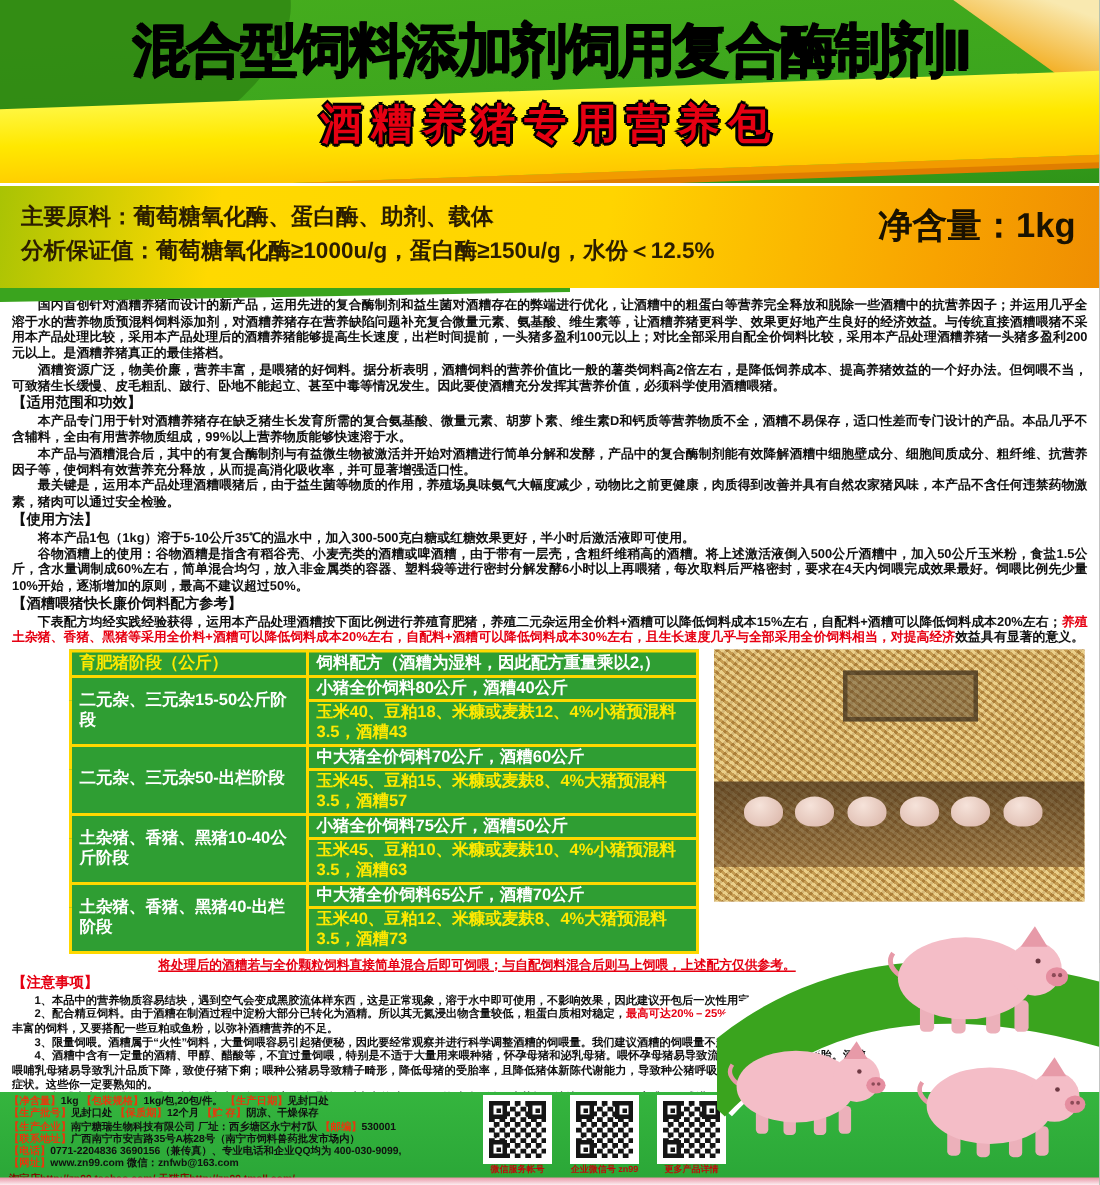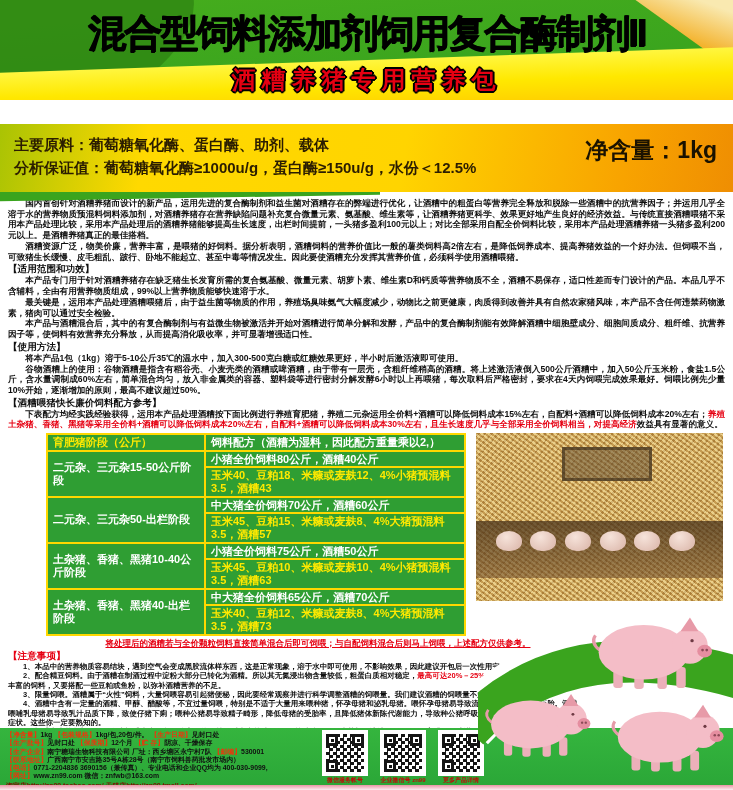--- a/index.html
+++ b/index.html
@@ -1,25 +1,25 @@
 <!DOCTYPE html>
 <html><head>
 <meta charset="utf-8">
 <style>
   * { margin:0; padding:0; box-sizing:border-box; }
   body { font-family:"Liberation Sans", sans-serif; background:#666; }
   .page { position:relative; width:733px; height:790px; background:#fff; overflow:hidden; margin:0 auto; }
 
   
-  .header { position:absolute; top:0; left:0; width:733px; height:100px; background:linear-gradient(175deg,#46ad1d 0%,#3aa41e 70%,#2f9418 100%); overflow:hidden; }
+  .header { position:absolute; top:0; left:0; width:733px; height:122px; background:linear-gradient(175deg,#46ad1d 0%,#3aa41e 70%,#2f9418 100%); overflow:hidden; }
   .leaf { position:absolute; left:-60px; top:-40px; width:260px; height:150px; background:#2d8312; border-radius:50% 50% 60% 40%; transform:rotate(-18deg); opacity:.75; }
   .corner-cream { position:absolute; right:0; top:0; width:150px; height:70px; background:linear-gradient(200deg,#f9e9b0 10%,#f2a50c 55%,transparent 56%); clip-path:polygon(35% 0,100% 0,100% 100%); }
   .main-title { position:relative; z-index:3; text-align:center; padding-top:8px; font-size:38px; font-weight:900; color:#000; letter-spacing:-2px; text-shadow:1px 0 #000,0 1px #000; white-space:nowrap; }
   .ribbon { position:absolute; z-index:2; left:-12px; right:-12px; top:60px; height:56px; background:linear-gradient(180deg,#fff63f 0%,#ffe800 45%,#ffc800 100%); transform:rotate(-2deg); border-radius:10px; box-shadow:0 5px 0 #f29b00, 0 9px 0 #e07e00; }
-  .sub-title { position:absolute; z-index:4; top:64px; width:100%; text-align:center; font-size:24px; font-weight:900; letter-spacing:6px; color:#e60012;
+  .sub-title { position:absolute; z-index:4; top:64px; width:100%; text-align:center; font-size:28px; font-weight:900; letter-spacing:6px; color:#e60012;
     text-shadow:-2px 0 #000,2px 0 #000,0 -2px #000,0 2px #000,-1px -1px #000,1px 1px #000,-1px 1px #000,1px -1px #000; white-space:nowrap; }
 
   
   .specs { position:absolute; top:124px; left:0; width:733px; height:68px; background:linear-gradient(100deg,#a9c304 0%,#ffd900 20%,#ffd400 55%,#f8a300 85%,#ef8e02 100%); padding:9px 12px 0 14px; z-index:2; }
   .specs-line { font-size:15px; font-weight:900; color:#2b1d00; line-height:1.55; }
   .net-weight { position:absolute; right:16px; top:11px; font-size:23px; font-weight:900; color:#1a1200; }
   .specs-edge { position:absolute; top:186px; left:0; width:380px; height:12px; background:#3aa41e; transform:skewY(-1deg); z-index:1; }
 
   
   .content { position:absolute; top:196px; left:0; width:733px; height:532px; padding:2px 8px 0 8px; font-size:8.6px; font-weight:700; color:#101010; line-height:1.25; text-align:justify; overflow:hidden; }
@@ -93,22 +93,22 @@
     <div class="net-weight">净含量：1kg</div>
   </div>
   <div class="specs-edge"></div>
 
   <div class="content">
     <p>国内首创针对酒糟养猪而设计的新产品，运用先进的复合酶制剂和益生菌对酒糟存在的弊端进行优化，让酒糟中的粗蛋白等营养完全释放和脱除一些酒糟中的抗营养因子；并运用几乎全溶于水的营养物质预混料饲料添加剂，对酒糟养猪存在营养缺陷问题补充复合微量元素、氨基酸、维生素等，让酒糟养猪更科学、效果更好地产生良好的经济效益。与传统直接酒糟喂猪不采用本产品处理比较，采用本产品处理后的酒糟养猪能够提高生长速度，出栏时间提前，一头猪多盈利100元以上；对比全部采用自配全价饲料比较，采用本产品处理酒糟养猪一头猪多盈利200元以上。是酒糟养猪真正的最佳搭档。</p>
     <p>酒糟资源广泛，物美价廉，营养丰富，是喂猪的好饲料。据分析表明，酒糟饲料的营养价值比一般的薯类饲料高2倍左右，是降低饲养成本、提高养猪效益的一个好办法。但饲喂不当，可致猪生长缓慢、皮毛粗乱、跛行、卧地不能起立、甚至中毒等情况发生。因此要使酒糟充分发挥其营养价值，必须科学使用酒糟喂猪。</p>
 
     <p class="sec-title">【适用范围和功效】</p>
     <p>本产品专门用于针对酒糟养猪存在缺乏猪生长发育所需的复合氨基酸、微量元素、胡萝卜素、维生素D和钙质等营养物质不全，酒糟不易保存，适口性差而专门设计的产品。本品几乎不含辅料，全由有用营养物质组成，99%以上营养物质能够快速溶于水。</p>
+    <p>本产品与酒糟混合后，其中的有复合酶制剂与有益微生物被激活并开始对酒糟进行简单分解和发酵，产品中的复合酶制剂能有效降解酒糟中细胞壁成分、细胞间质成分、粗纤维、抗营养因子等，使饲料有效营养充分释放，从而提高消化吸收率，并可显著增强适口性。</p>
     <p>最关键是，运用本产品处理酒糟喂猪后，由于益生菌等物质的作用，养殖场臭味氨气大幅度减少，动物比之前更健康，肉质得到改善并具有自然农家猪风味，本产品不含任何违禁药物激素，猪肉可以通过安全检验。</p>
-    <p>本产品与酒糟混合后，其中的有复合酶制剂与有益微生物被激活并开始对酒糟进行简单分解和发酵，产品中的复合酶制剂能有效降解酒糟中细胞壁成分、细胞间质成分、粗纤维、抗营养因子等，使饲料有效营养充分释放，从而提高消化吸收率，并可显著增强适口性。</p>
 
     <p class="sec-title">【使用方法】</p>
     <p>将本产品1包（1kg）溶于5-10公斤35℃的温水中，加入300-500克白糖或红糖效果更好，半小时后激活液即可使用。</p>
     <p>谷物酒糟上的使用：谷物酒糟是指含有稻谷壳、小麦壳类的酒糟或啤酒糟，由于带有一层壳，含粗纤维稍高的酒糟。将上述激活液倒入500公斤酒糟中，加入50公斤玉米粉，食盐1.5公斤，含水量调制成60%左右，简单混合均匀，放入非金属类的容器、塑料袋等进行密封分解发酵6小时以上再喂猪，每次取料后严格密封，要求在4天内饲喂完成效果最好。饲喂比例先少量10%开始，逐渐增加的原则，最高不建议超过50%。</p>
 
     <p class="sec-title">【酒糟喂猪快长廉价饲料配方参考】</p>
     <p><span>下表配方均经实践经验获得，运用本产品处理酒糟按下面比例进行养殖育肥猪，养殖二元杂运用全价料+酒糟可以降低饲料成本15%左右，自配料+酒糟可以降低饲料成本20%左右；</span><span class="red-inline">养殖土杂猪、香猪、黑猪等采用全价料+酒糟可以降低饲料成本20%左右，自配料+酒糟可以降低饲料成本30%左右，且生长速度几乎与全部采用全价饲料相当，对提高经济</span><span>效益具有显著的意义。</span></p>
 
     <div class="formula-wrap">
       <table class="formula">

